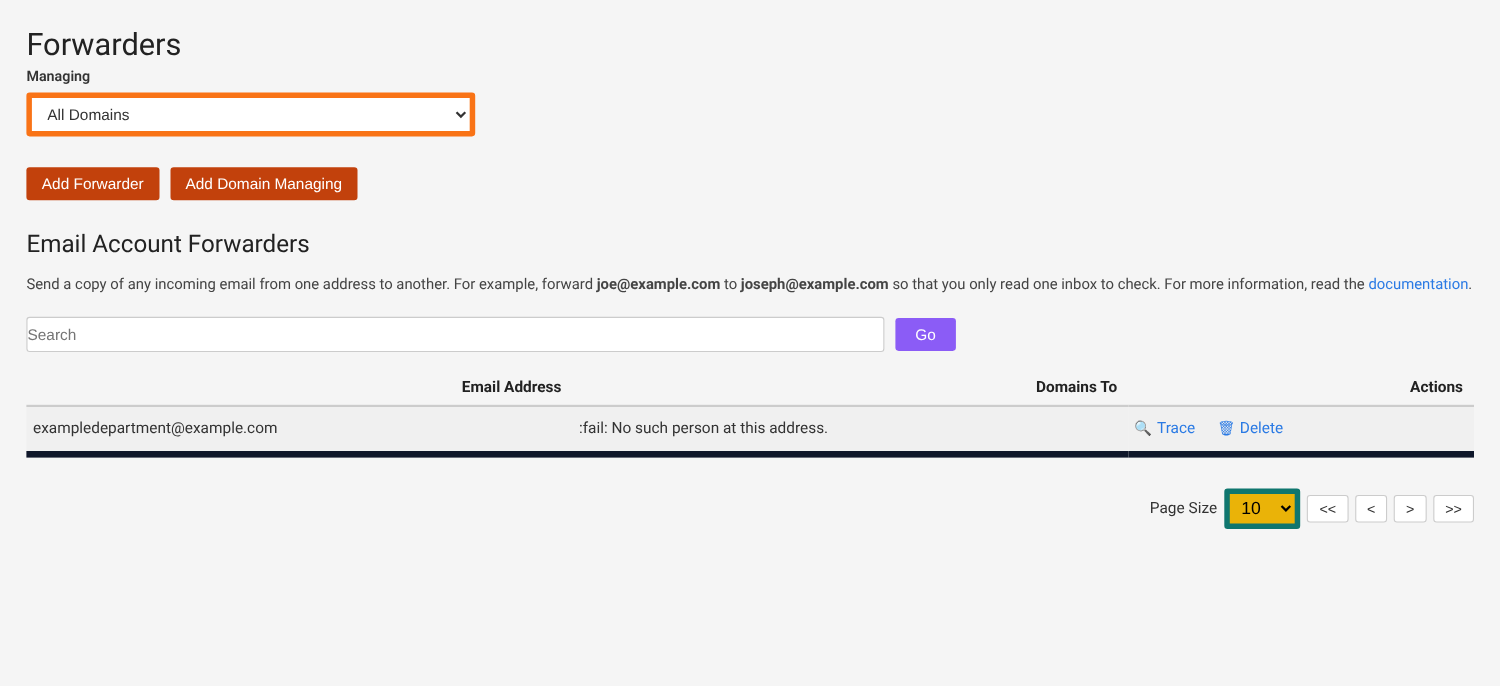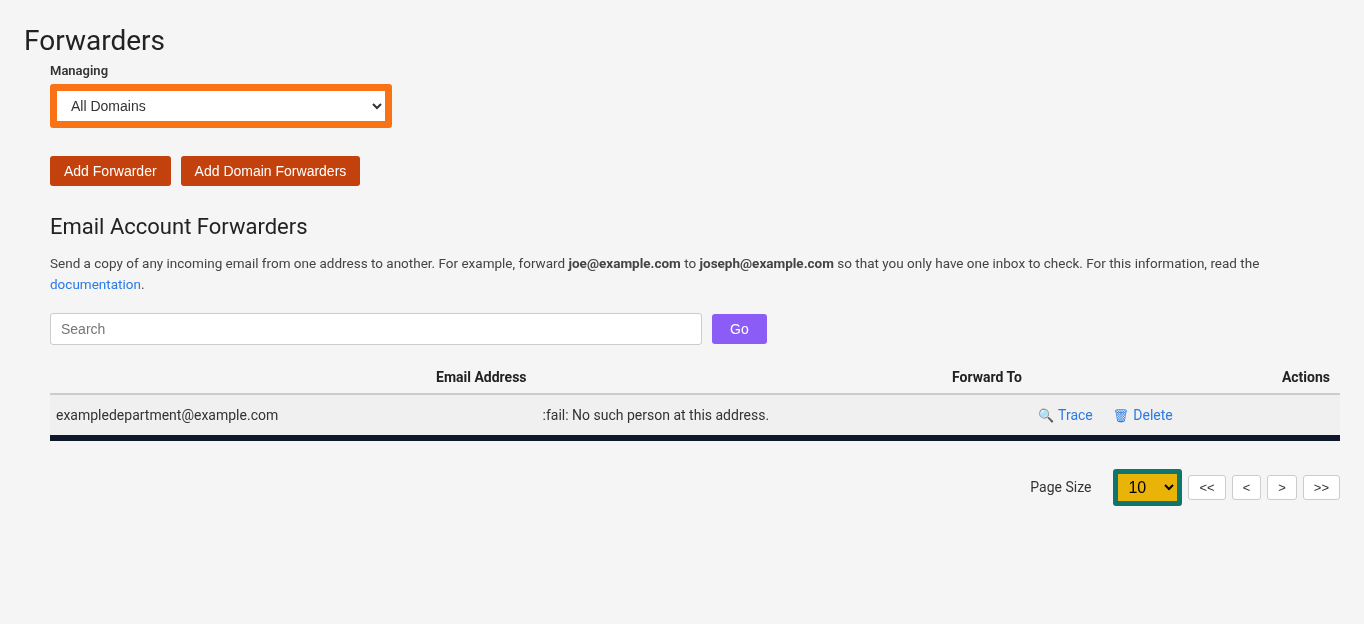--- a/index.html
+++ b/index.html
@@ -15,31 +15,31 @@
       font-weight: 400;
       margin-bottom: 6px;
       color: #222;
     }
     h2 {
       font-size: 22px;
       font-weight: 400;
       margin-bottom: 14px;
       color: #222;
     }
-    .section { margin-bottom: 28px; margin-left: 26px; }
+    .section { margin-bottom: 28px; }
     label.field-label {
       display: block;
       font-weight: 600;
       font-size: 13px;
       margin-bottom: 6px;
     }
     select.managing-select {
-      width: 342px;
+      width: 408px;
       padding: 6px 10px;
-      border: 7px solid #f97316;
+      border: 5px solid #f97316;
       border-radius: 3px;
       font-size: 14px;
       background: #fff;
       color: #333;
       appearance: auto;
     }
     .btn {
       display: inline-block;
       padding: 7px 14px;
       font-size: 14px;
@@ -67,22 +67,22 @@
       color: #2a7ae4;
       text-decoration: none;
     }
     .search-row {
       display: flex;
       align-items: center;
       gap: 10px;
       margin-bottom: 16px;
     }
     .search-input {
-      width: 652px;
-      padding: 7px 10px;
+      width: 780px;
+      padding: 7px 0;
       border: 1px solid #ccc;
       border-radius: 3px;
       font-size: 14px;
       color: #555;
     }
     table {
       width: 100%;
       border-collapse: collapse;
     }
     thead tr {
@@ -122,21 +122,21 @@
     .pagination-row {
       display: flex;
       justify-content: flex-end;
       align-items: center;
       margin-top: 18px;
       gap: 6px;
     }
     .page-size-label {
       font-size: 14px;
       color: #333;
-      margin-right: 16px;
+      margin-right: 1px;
     }
     .page-size-select {
       padding: 4px 6px;
       border: 5px solid #0f766e;
       border-radius: 3px;
       font-size: 16px;
       background: #eab308;
     }
     .page-btn {
       padding: 4px 10px;
@@ -158,40 +158,40 @@
 <div class="section">
   <label class="field-label">Managing</label>
   <select class="managing-select">
     <option>All Domains</option>
   </select>
 </div>
 
 <div class="section">
   <div style="display:flex; gap:10px;">
     <button class="btn btn-primary">Add Forwarder</button>
-    <button class="btn btn-primary">Add Domain Forwarders</button>
+    <button class="btn btn-primary">Add Domain Managing</button>
   </div>
 </div>
 
 <div class="section">
   <h2>Email Account Forwarders</h2>
   <p class="description-text">
-    <span>Send a copy of any incoming email from one address to another. For example, forward </span><strong>joe@example.com</strong><span> to </span><strong>joseph@example.com</strong><span> so that you only have one inbox to check. For this information, read the </span><a href="#">documentation</a><span>.</span>
+    <span>Send a copy of any incoming email from one address to another. For example, forward </span><strong>joe@example.com</strong><span> to </span><strong>joseph@example.com</strong><span> so that you only read one inbox to check. For more information, read the </span><a href="#">documentation</a><span>.</span>
   </p>
 
   <div class="search-row">
     <input class="search-input" type="text" placeholder="Search" style="">
     <button class="btn btn-go">Go</button>
   </div>
 
   <table>
     <thead>
       <tr>
         <th>Email Address</th>
-        <th>Forward To</th>
+        <th>Domains To</th>
         <th>Actions</th>
       </tr>
     </thead>
     <tbody>
       <tr>
         <td>exampledepartment@example.com</td>
         <td>:fail: No such person at this address.</td>
         <td>
           <div class="actions-cell">
             <a href="#" class="action-link">

